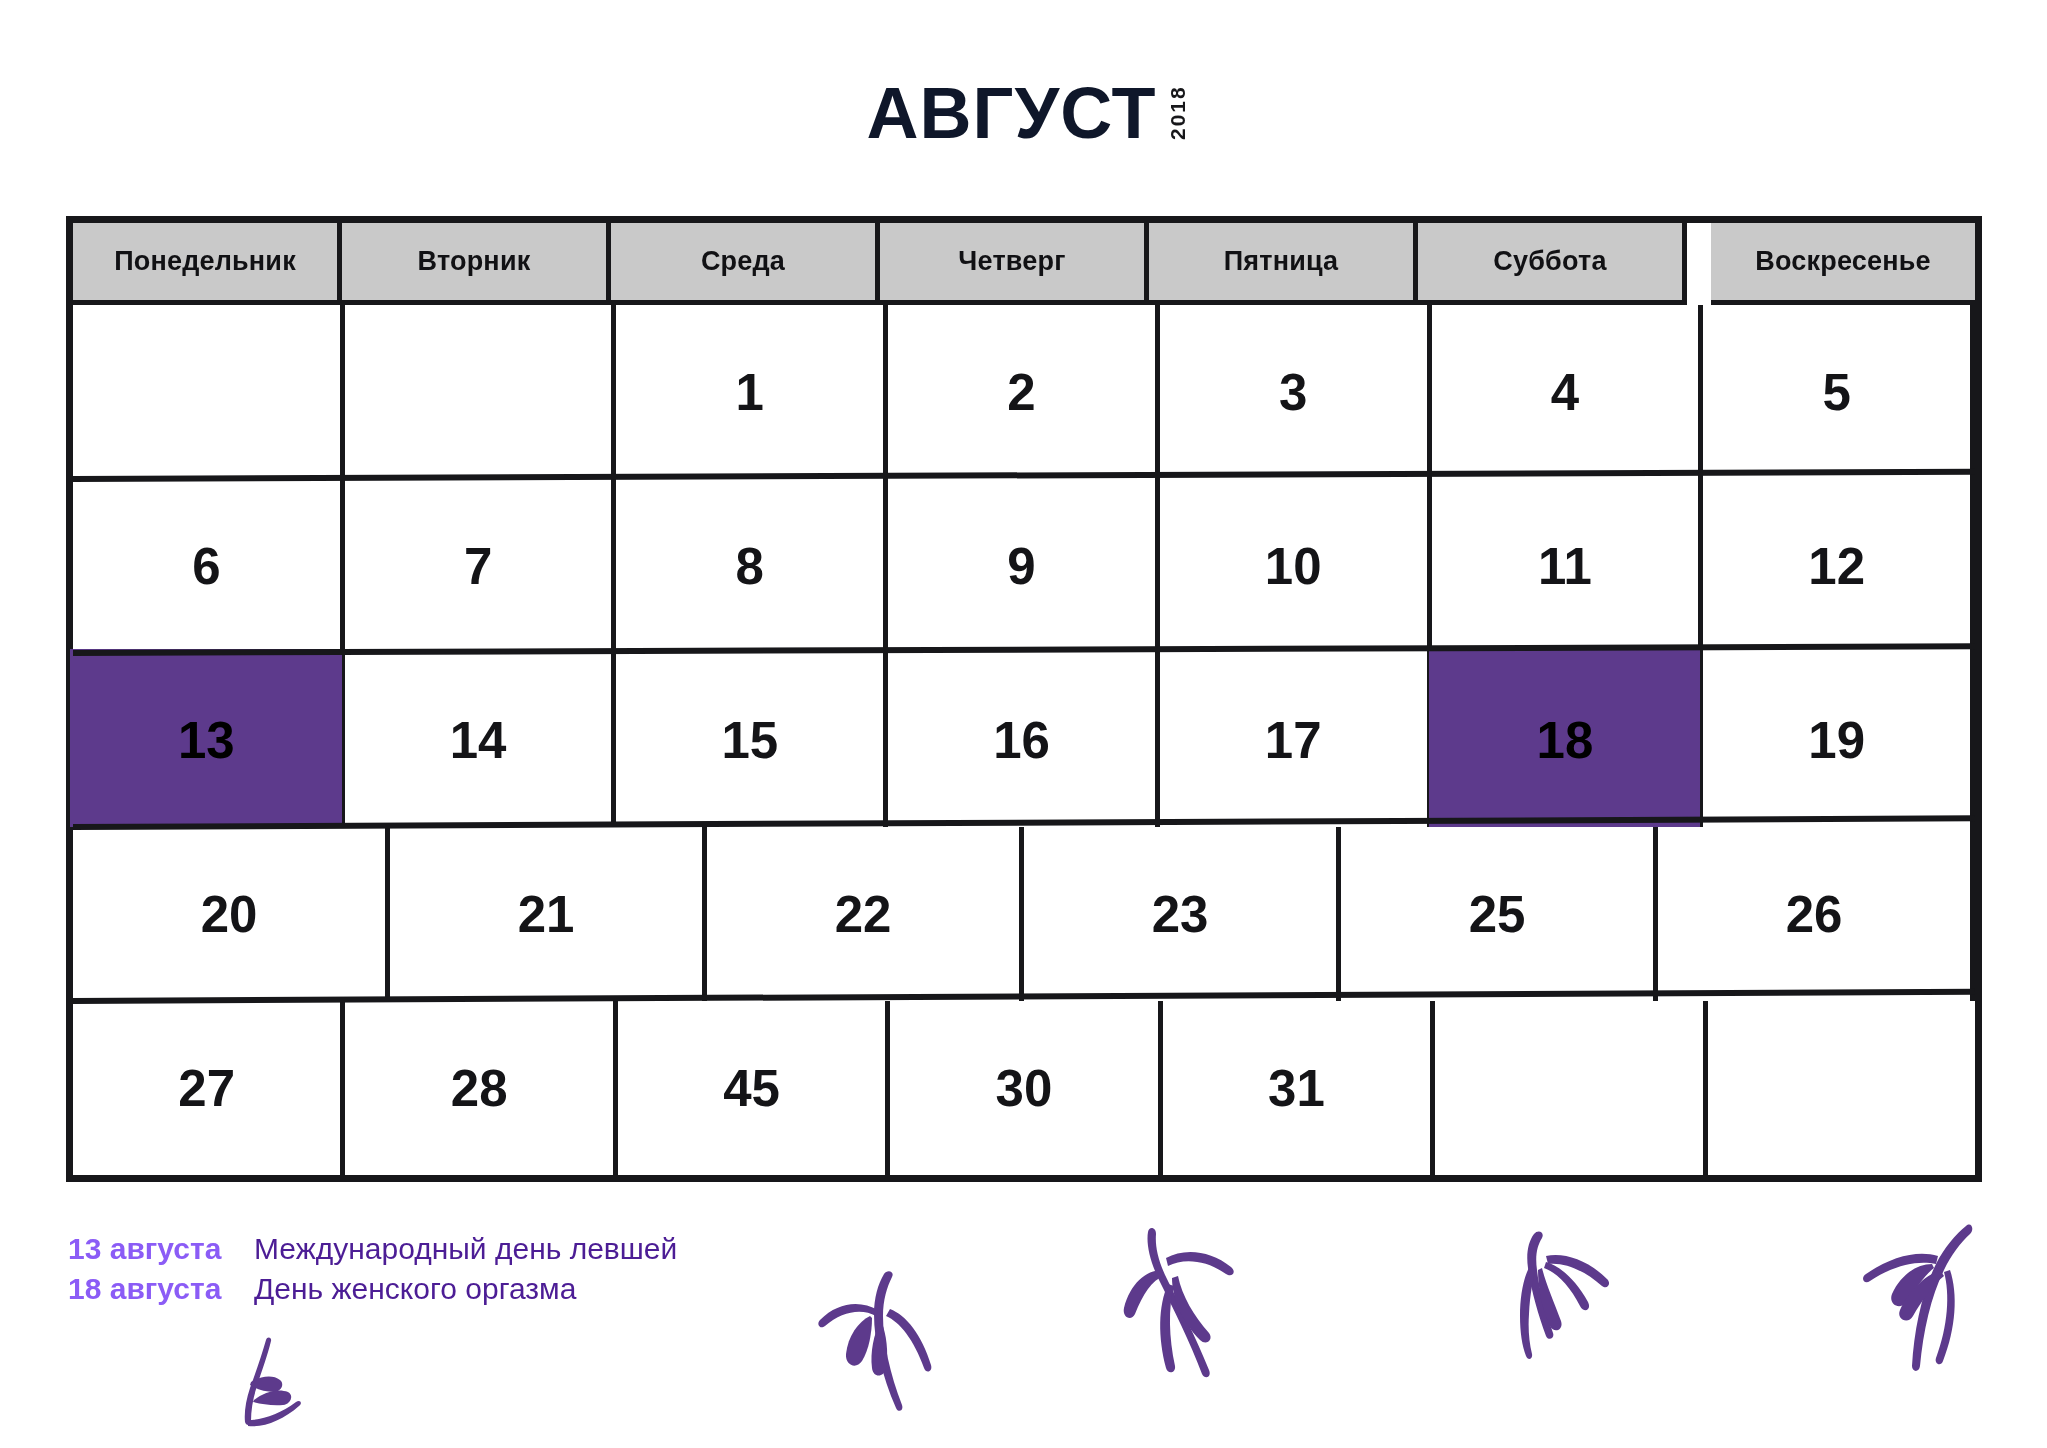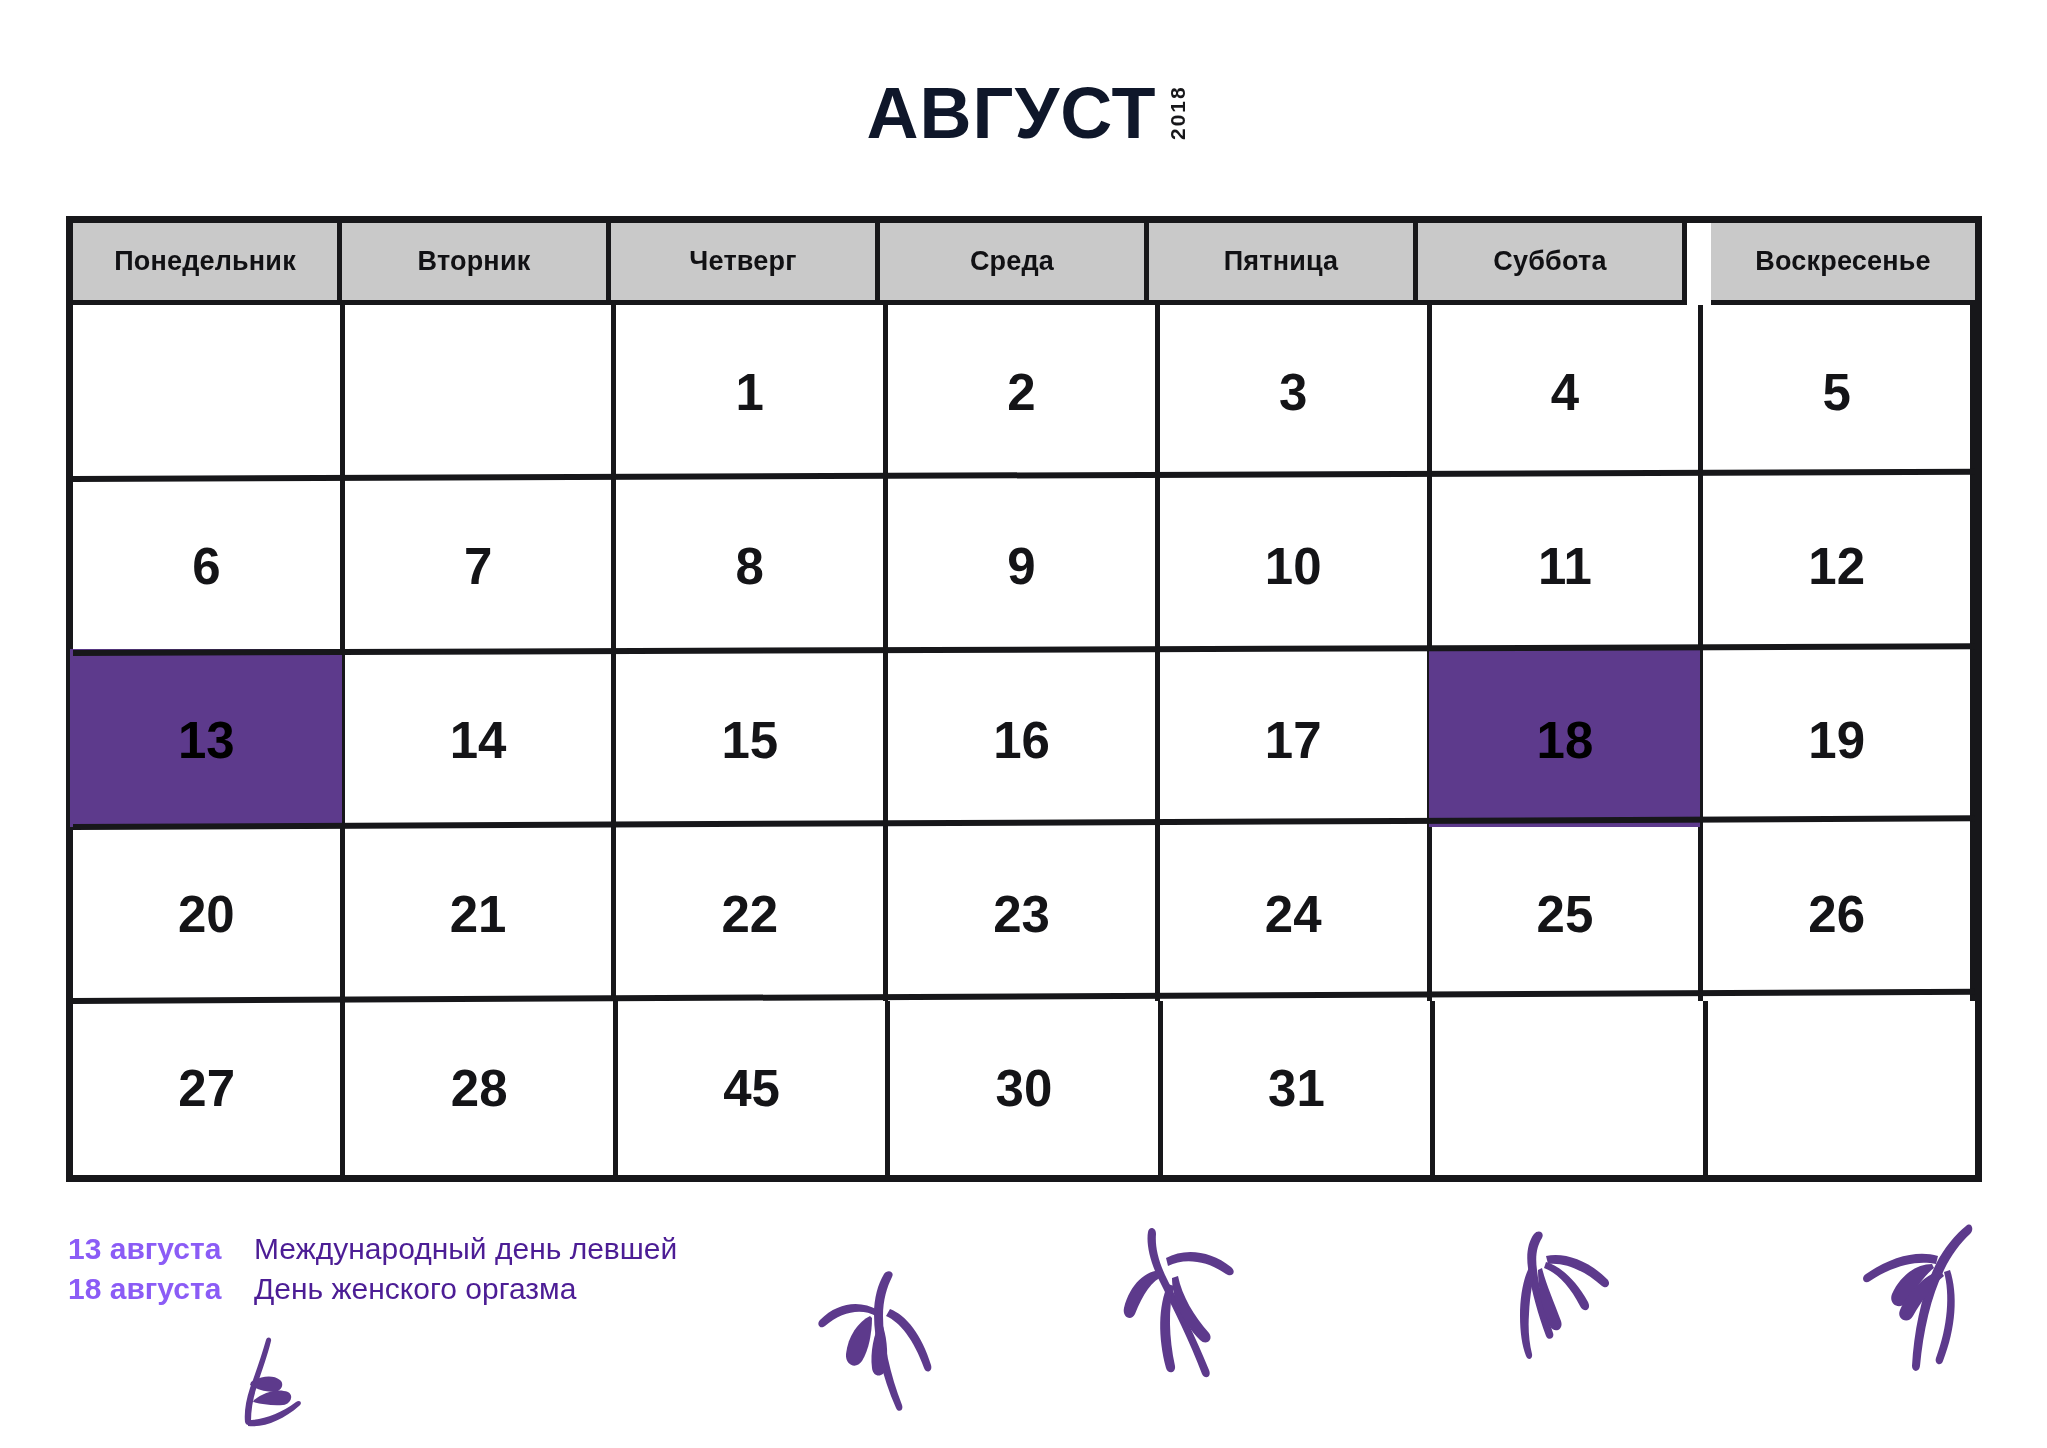--- a/index.html
+++ b/index.html
@@ -186,22 +186,22 @@
   <div class="title-block">
     <span class="title-word">АВГУСТ</span><span class="title-year">2018</span>
   </div>
 
   <div class="cal-wrap">
     <div class="grid">
 
       <div class="hdr-row">
         <div class="hdr-cell">Понедельник</div>
         <div class="hdr-cell">Вторник</div>
+        <div class="hdr-cell">Среда</div>
         <div class="hdr-cell">Четверг</div>
-        <div class="hdr-cell">Среда</div>
         <div class="hdr-cell">Пятница</div>
         <div class="hdr-cell">Суббота</div>
         <div class="hdr-cell">Воскресенье</div>
       </div>
 
       <div class="wk-row">
         <div class="day-cell">
             <span class="day-num"></span>
           </div>
         <div class="day-cell">
@@ -282,23 +282,20 @@
             <span class="day-num">20</span>
           </div>
         <div class="day-cell">
             <span class="day-num">21</span>
           </div>
         <div class="day-cell">
             <span class="day-num">22</span>
           </div>
         <div class="day-cell">
             <span class="day-num">23</span>
-          </div>
-        <div class="day-cell">
-            <span class="day-num">24</span>
           </div>
         <div class="day-cell">
             <span class="day-num">25</span>
           </div>
         <div class="day-cell">
             <span class="day-num">26</span>
           </div>
         <div class="sep s4" style="bottom:-3px;"></div>
       </div>
 

